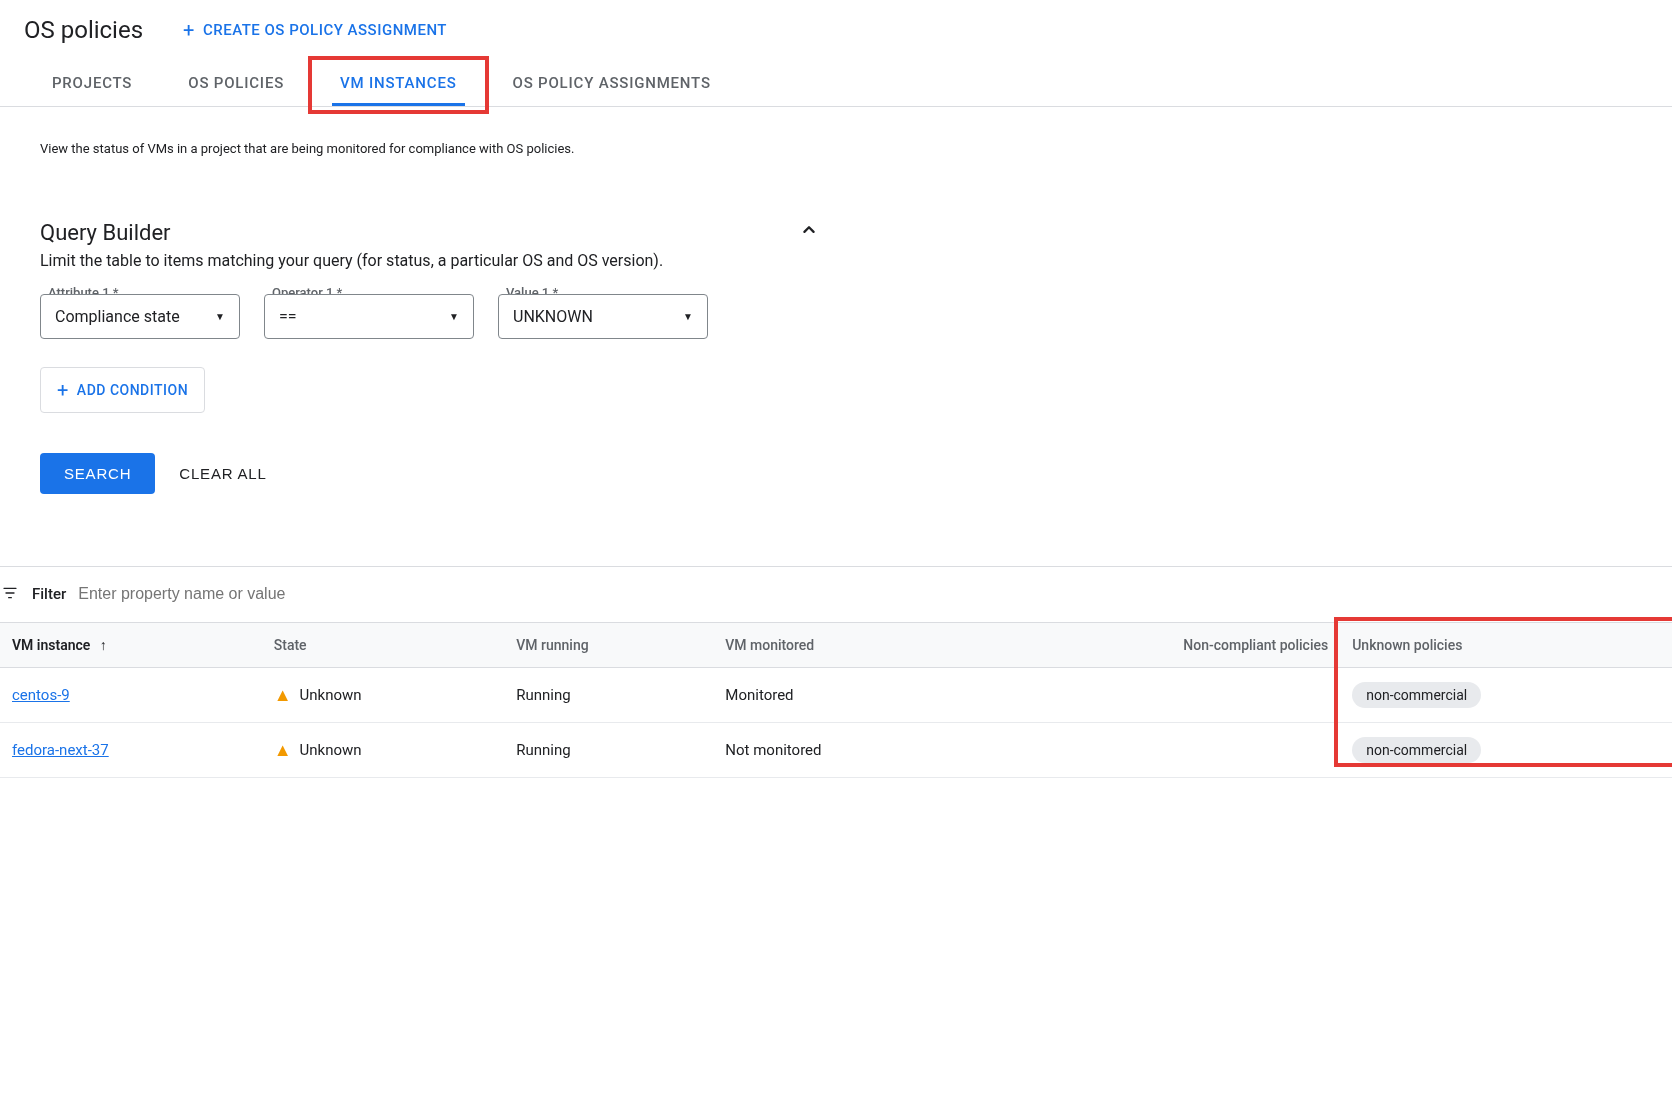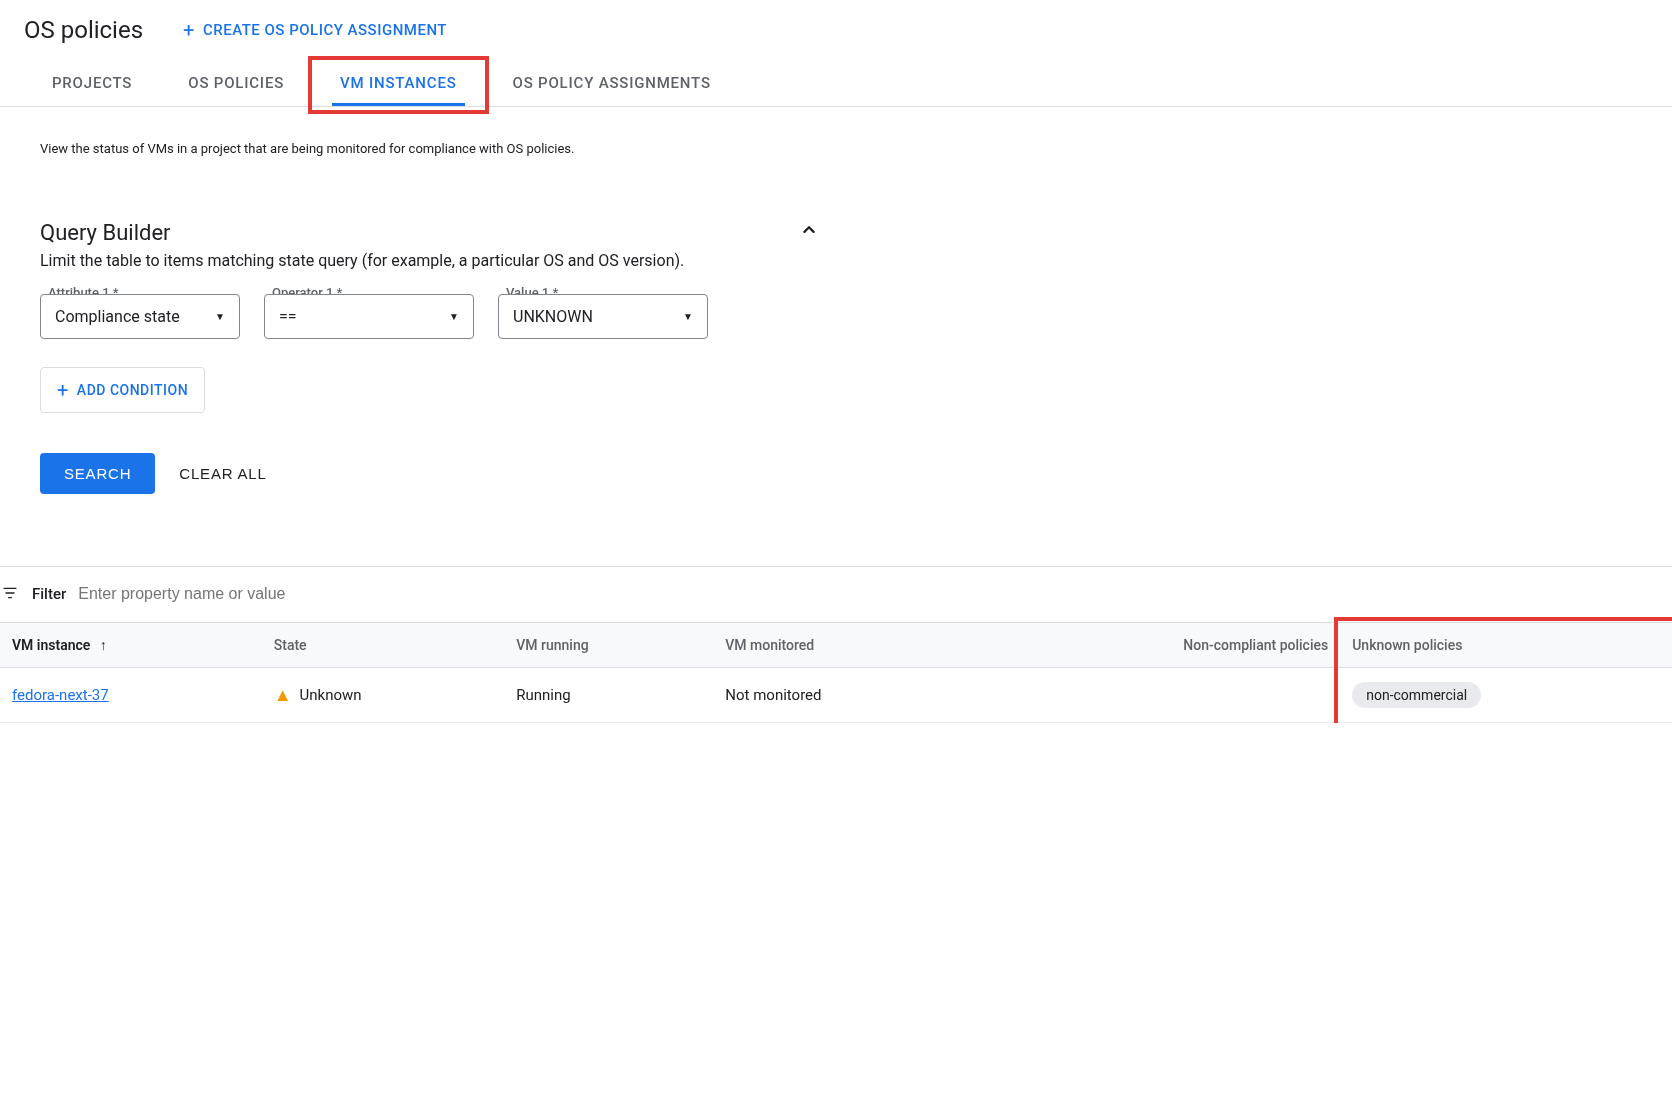--- a/index.html
+++ b/index.html
@@ -296,21 +296,21 @@
 
   <div class="query-section">
     <div class="query-header">
       <h2 class="query-title">Query Builder</h2>
       <span class="collapse-icon">
         <svg width="22" height="22" viewBox="0 0 24 24">
             <path d="M7 14l5-5 5 5" stroke="#202124" stroke-width="2.5" fill="none" stroke-linecap="round" stroke-linejoin="round"></path>
           </svg>
       </span>
     </div>
-    <p class="query-desc">Limit the table to items matching state query (for example, a particular OS and OS version).</p>
+    <p class="query-desc">Limit the table to items matching your query (for status, a particular OS and OS version).</p>
 
     <div class="query-fields">
       <div class="field-group">
         <span class="field-label">Attribute 1 *</span>
         <div class="field-select">Compliance state</div>
       </div>
       <div class="field-group">
         <span class="field-label">Operator 1 *</span>
         <div class="field-select" style="min-width:210px;">==</div>
       </div>
@@ -355,20 +355,33 @@
         <th>VM monitored</th>
         <th style="text-align:right; color:#5f6368;">Non-compliant policies</th>
         <th class="highlight-col">
           <span>Unknown policies</span>
           <div class="col-highlight"></div>
         </th>
       </tr>
     </thead>
     <tbody>
       <tr>
+        <td><span class="vm-link">centos-9</span></td>
+        <td>
+          <div class="state-cell">
+            <span class="warning-icon">▲</span>
+            <span>Unknown</span>
+          </div>
+        </td>
+        <td>Running</td>
+        <td>Monitored</td>
+        <td></td>
+        <td><span class="chip">non-commercial</span></td>
+      </tr>
+      <tr>
         <td><span class="vm-link">fedora-next-37</span></td>
         <td>
           <div class="state-cell">
             <span class="warning-icon">▲</span>
             <span>Unknown</span>
           </div>
         </td>
         <td>Running</td>
         <td>Not monitored</td>
         <td></td>

